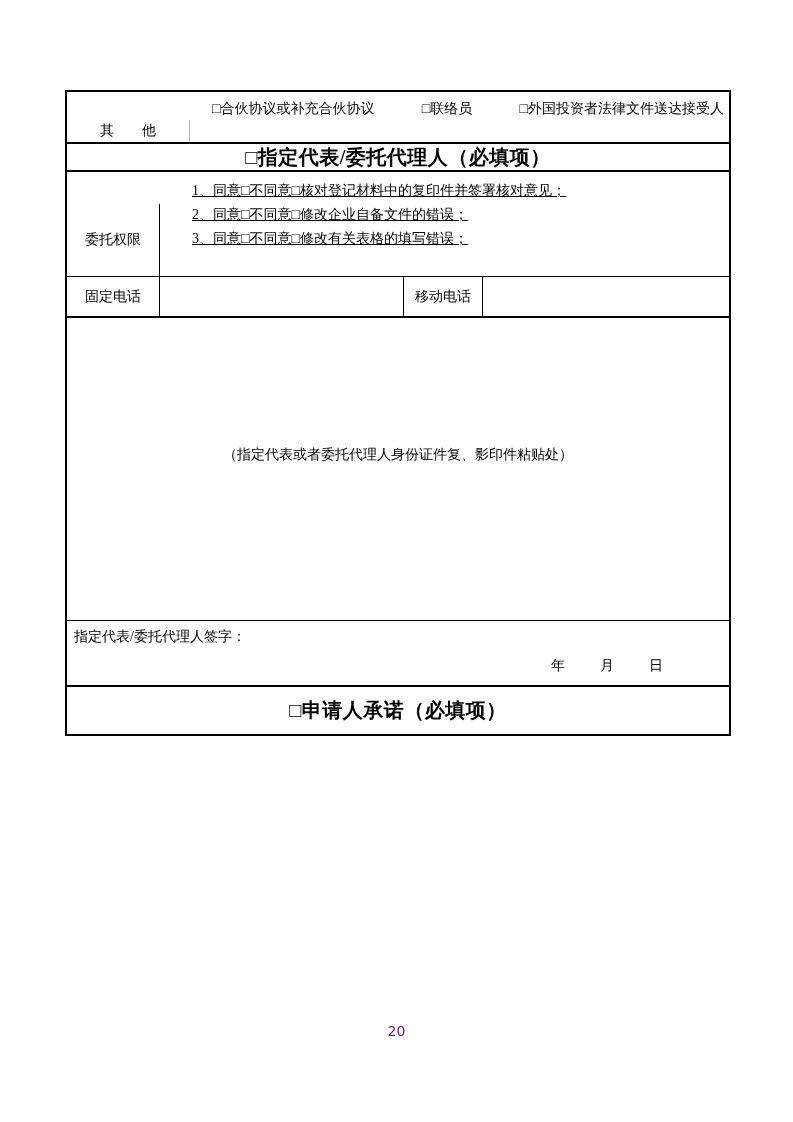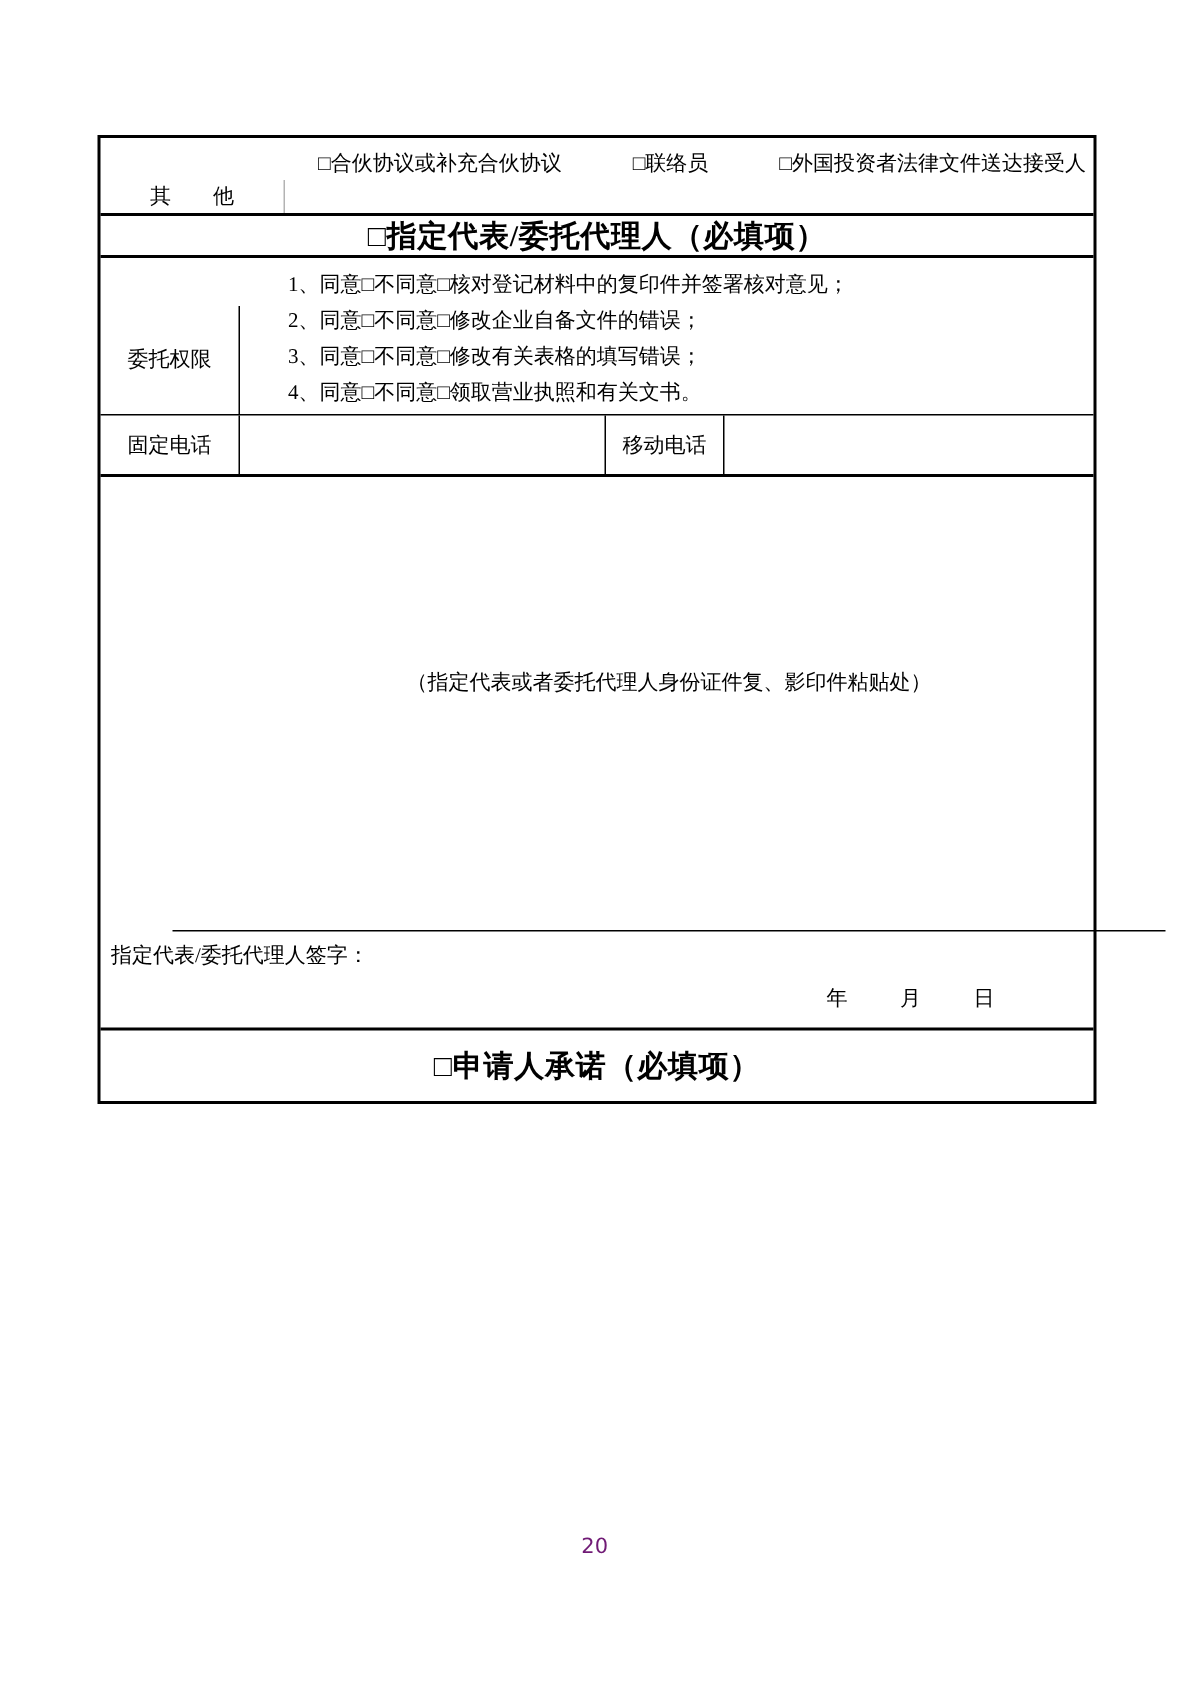--- a/index.html
+++ b/index.html
@@ -57,40 +57,39 @@
     border-right: 1px solid #000000;
     display: flex; align-items: center; justify-content: center;
     font-size: 14px;
     margin-top: 32px;
   }
   .auth-items-cell {
     flex: 1;
     padding: 7px 6px 0 32px;
     font-size: 14px;
   }
-  .auth-item { line-height: 24px; white-space: nowrap; }
+  .auth-item { line-height: 24px; white-space: nowrap; text-decoration: underline; }
 
   
   .phone-row { height: 41px; font-size: 14px; }
   .phone-label-cell {
     display: flex; align-items: center; justify-content: center;
     border-right: 1px solid #000000;
   }
   .fixed-label-cell  { width: 93px;  flex: 0 0 93px; }
   .fixed-value-cell  { width: 244px; flex: 0 0 244px; border-right: 1px solid #000000; }
   .mobile-label-cell { width: 79px;  flex: 0 0 79px; }
   .mobile-value-cell { flex: 1; }
 
   
   .photo-row {
     height: 303px;
     display: flex; align-items: center; justify-content: center;
     padding-bottom: 28px;
     font-size: 14px;
-    margin-left: 48px;
   }
 
   
   .sig-row { height: 66px; position: relative; font-size: 14px; }
   .sig-label { position: absolute; left: 7px; top: 7px; }
   .sig-date {
     position: absolute; top: 36px; right: 66px;
     display: flex; gap: 35px;
   }
 
@@ -126,21 +125,20 @@
     </div>
 
     <div class="row auth-row bb1">
       <div class="auth-label-cell">
         <span>委托权限</span>
       </div>
       <div class="auth-items-cell">
         <div class="auth-item">1、同意□不同意□核对登记材料中的复印件并签署核对意见；</div>
         <div class="auth-item">2、同意□不同意□修改企业自备文件的错误；</div>
         <div class="auth-item">3、同意□不同意□修改有关表格的填写错误；</div>
-        <div class="auth-item">4、同意□不同意□领取营业执照和有关文书。</div>
       </div>
     </div>
 
     <div class="row phone-row bb2">
       <div class="phone-label-cell fixed-label-cell">
         <span>固定电话</span>
       </div>
       <div class="fixed-value-cell"></div>
       <div class="phone-label-cell mobile-label-cell">
         <span>移动电话</span>

